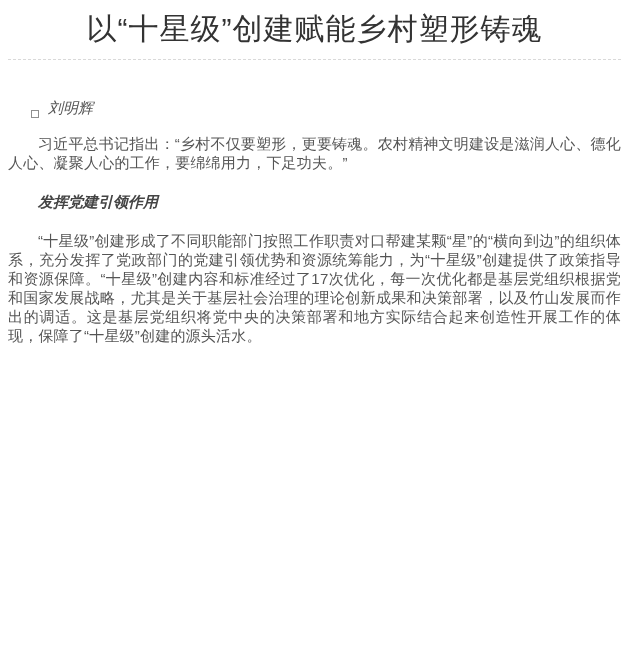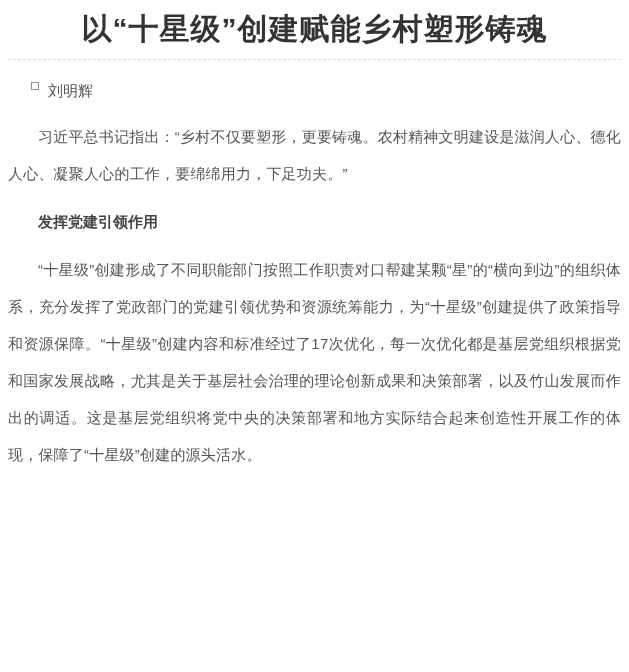--- a/index.html
+++ b/index.html
@@ -12,65 +12,67 @@
     .page {
       width: 629px;
       min-height: 672px;
       background: #ffffff;
       padding: 4px 8px 4px 8px;
     }
     .article-title {
       margin: 6px 0 12px 0;
       font-size: 30px;
       line-height: 37px;
-      font-weight: 700;
+      font-weight: 400;
       color: #333333;
       text-align: center;
       letter-spacing: 1px;
     }
     .title-divider {
       border: none;
       border-top: 1px dashed #d9d9d9;
       height: 0;
       margin: 0;
     }
     .author-line {
-      margin-top: 22px;
+      margin-top: 38px;
       padding-left: 23px;
       display: flex;
-      align-items: flex-start;
+      align-items: flex-end;
       height: 20px;
       color: #555555;
       font-size: 15px;
+      font-style: italic;
     }
     .square-bullet {
       display: inline-block;
       width: 8px;
       height: 8px;
       border: 1px solid #8f8f8f;
       background: transparent;
       margin-right: 9px;
       flex: 0 0 auto;
     }
     .content p {
       margin: 16px 0;
       font-size: 15px;
-      line-height: 37px;
+      line-height: 19px;
       color: #555555;
       text-align: justify;
       text-indent: 2em;
       letter-spacing: 0.2px;
     }
     .section-heading {
       margin: 16px 0;
       font-size: 15px;
       line-height: 27px;
       font-weight: 700;
       color: #444444;
       text-indent: 2em;
+      font-style: italic;
     }
   </style>
 </head>
 <body>
 
 <div class="page">
 
   <h1 class="article-title">以“十星级”创建赋能乡村塑形铸魂</h1>
 
   <hr class="title-divider">

